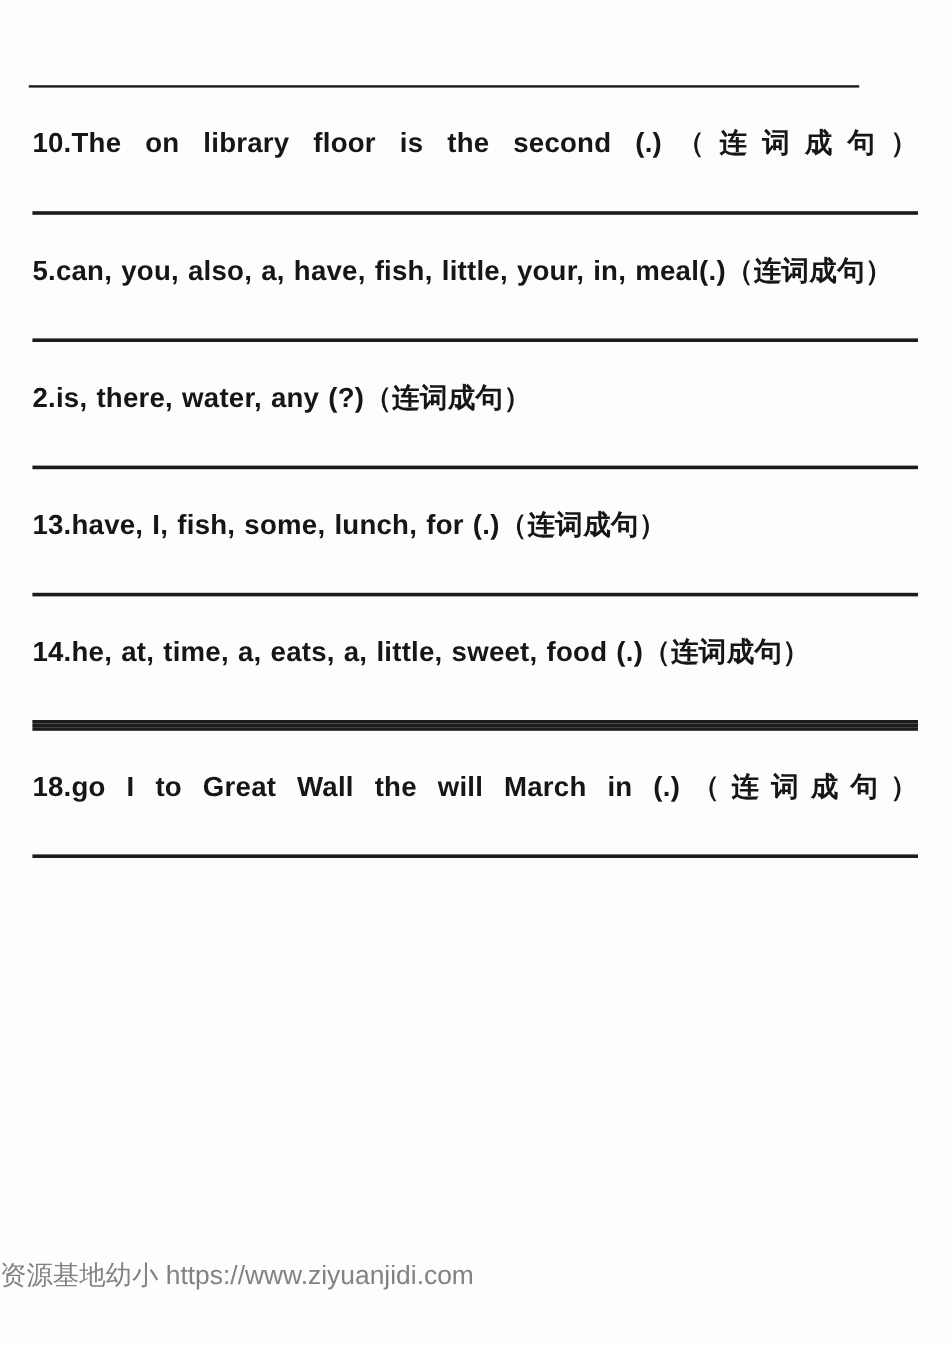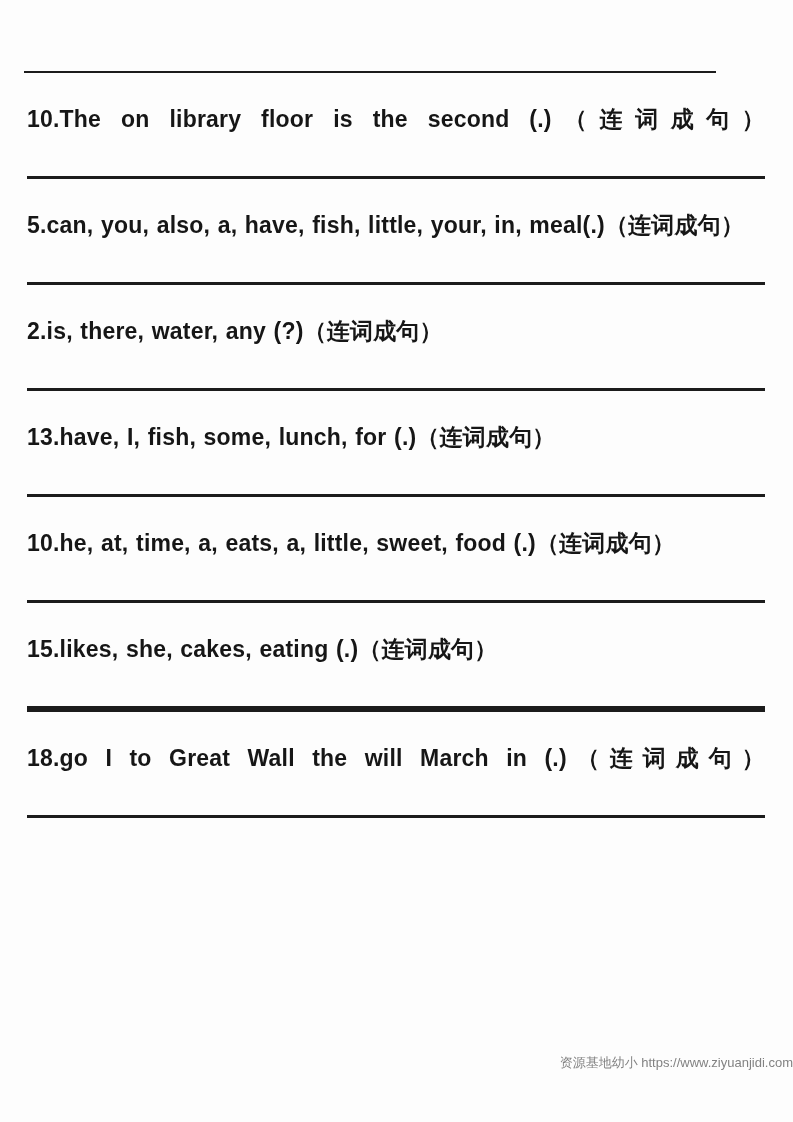--- a/index.html
+++ b/index.html
@@ -49,22 +49,22 @@
   }
   .item-text.justify-all {
     text-align: justify;
     text-align-last: justify;
   }
   .footer {
     position: absolute;
     top: 1050px;
     left: 0;
     width: 100%;
-    text-align: right;
-    font-size: 13px;
+    text-align: left;
+    font-size: 22px;
     line-height: 26px;
     font-weight: 400;
     color: var(--footer);
     z-index: 2;
   }
 </style>
 </head>
 <body>
 
 <div class="page">
@@ -86,26 +86,25 @@
     <p class="item-text">2.is, there, water, any (?)（连词成句）</p>
     <hr class="answer-line">
   </div>
 
   <div class="item">
     <p class="item-text">13.have, I, fish, some, lunch, for (.)（连词成句）</p>
     <hr class="answer-line">
   </div>
 
   <div class="item">
-    <p class="item-text">10.he, at, time, a, eats, a, little, sweet, food (.)（连词成句）</p>
+    <p class="item-text">14.he, at, time, a, eats, a, little, sweet, food (.)（连词成句）</p>
     <hr class="answer-line">
   </div>
 
   <div class="item">
-    <p class="item-text">15.likes, she, cakes, eating (.)（连词成句）</p>
     <hr class="answer-line">
   </div>
 
   <div class="item">
     <hr class="answer-line">
   </div>
 
 
   <div class="item">
     <p class="item-text justify-all">18.go I to Great Wall the will March in (.)（连词成句）</p>

